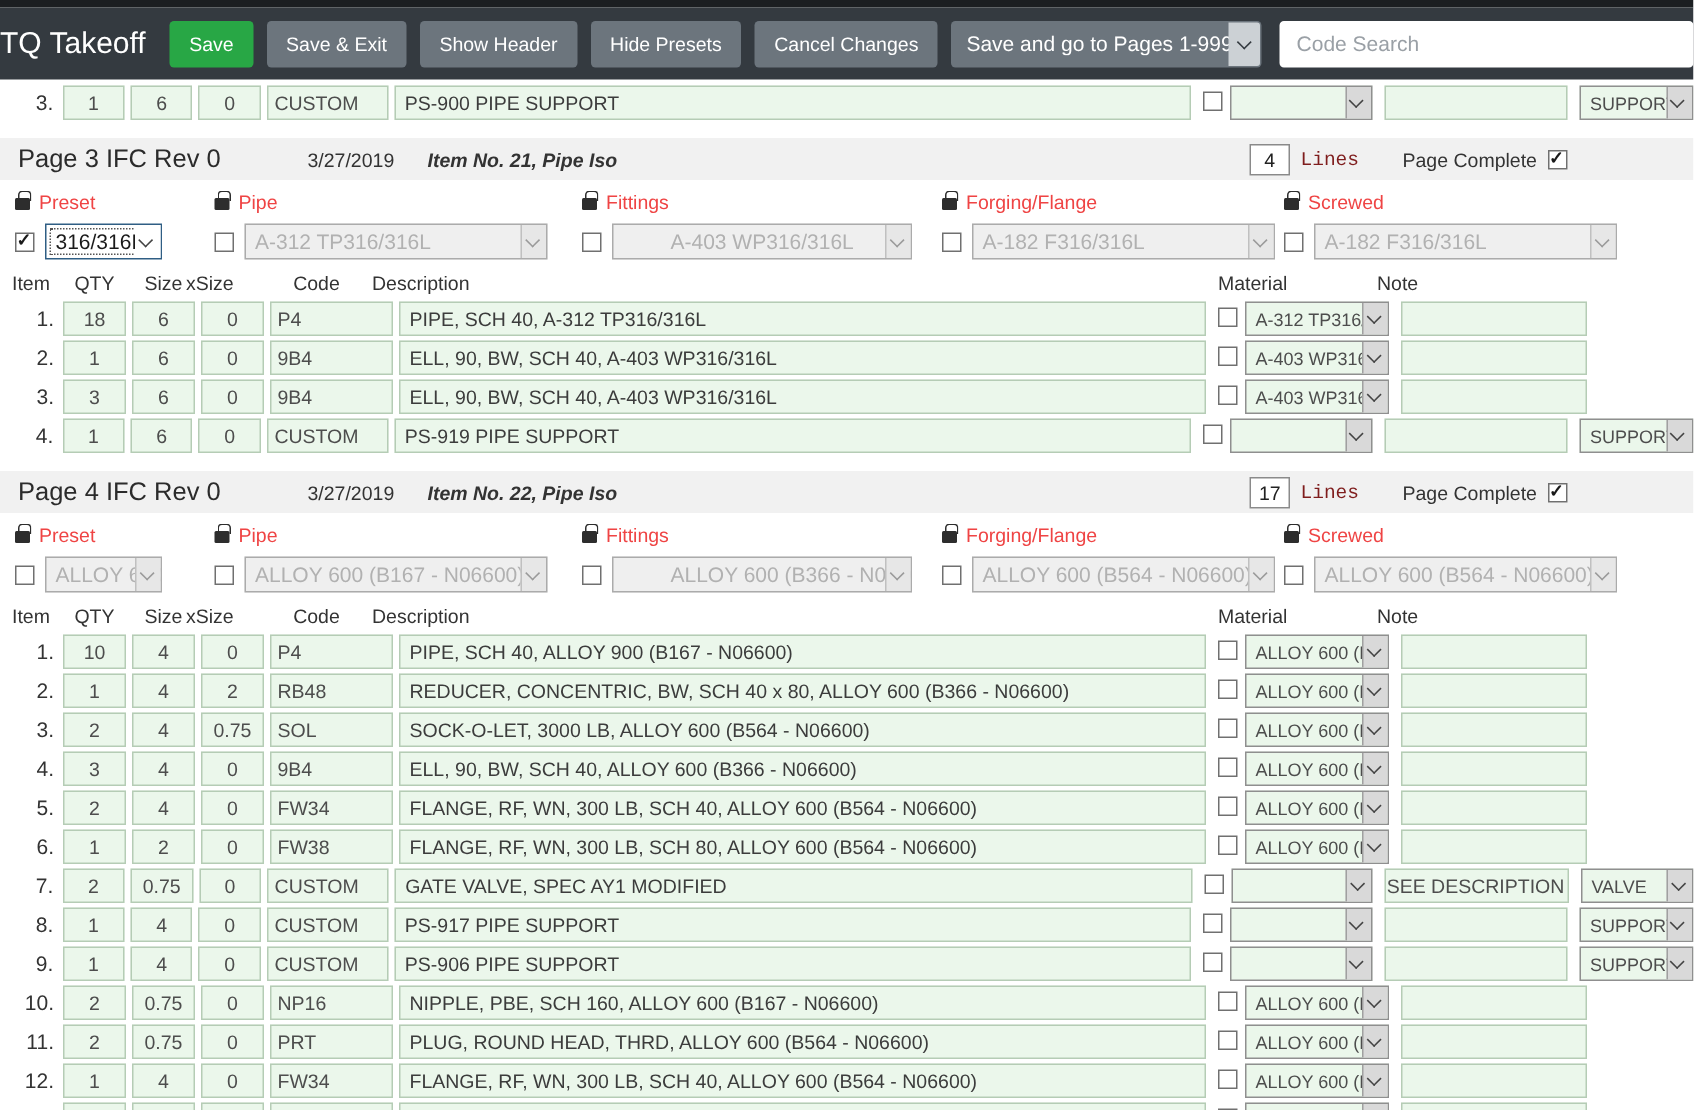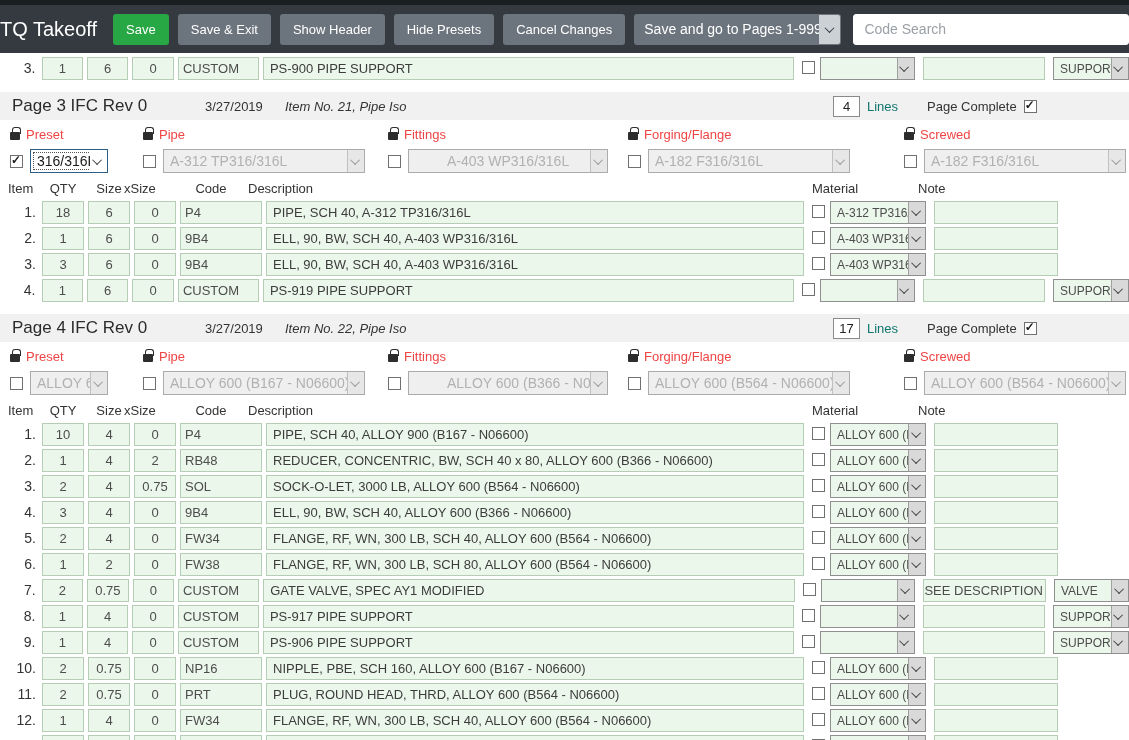--- a/index.html
+++ b/index.html
@@ -65,34 +65,34 @@
   .material { width:96px; margin-right:8px; height:23px; }
   .note   { width:124px; margin-right:8px; }
   .type   { width:76px; height:23px; }
   .type .sel-text { font-size:12px; }
 
   
   .section-header { margin-top:9px; height:28px; background:#f1f1f1; position:relative;
                     display:flex; align-items:center; }
   .pg-title { margin-left:12px; font-size:17px; color:#2b2b2b; white-space:nowrap; }
   .pg-date  { position:absolute; left:205px; font-size:13px; color:#333; }
-  .pg-itemno{ position:absolute; left:285px; font-size:13px; font-style:italic; color:#333; }
+  .pg-itemno{ position:absolute; left:285px; font-size:13px; font-style:italic; color:#333;font-weight:bold; }
   .pg-right { position:absolute; left:833px; display:flex; align-items:center; }
   .pg-lines { width:27px; height:21px; background:#fff; border:1px solid #8a8a8a; text-align:center;
               font-size:13px; color:#222; line-height:19px; }
-  .pg-lines-label { margin-left:7px; font-size:13px; color:#0f766e; }
+  .pg-lines-label { margin-left:7px; font-size:13px; color:#7f1d1d;font-family:Liberation Mono, monospace; }
   .pg-complete-label { margin-left:29px; margin-right:7px; font-size:13px; color:#333; }
 
   .presets { position:relative; height:46px; margin-top:7px; }
   .pgroup { position:absolute; top:0; }
   .pgroup.p0 { left:10px; }  .pgroup.p0 .sel { width:78px; }
   .pgroup.p1 { left:143px; } .pgroup.p1 .sel { width:202px; }
   .pgroup.p2 { left:388px; } .pgroup.p2 .sel { width:200px;padding-left:32px; }
   .pgroup.p3 { left:628px; } .pgroup.p3 .sel { width:202px; }
-  .pgroup.p4 { left:904px; } .pgroup.p4 .sel { width:202px; }
+  .pgroup.p4 { left:856px; } .pgroup.p4 .sel { width:202px; }
   .plabel { display:flex; align-items:flex-start; height:19px; font-size:13px; color:#ef4444; }
   .pctl { display:flex; align-items:center; margin-top:3px; }
   .pctl .cb { margin-right:7px; }
 
   .col-headers { position:relative; height:18px; margin-top:8px; font-size:13px; color:#333; }
   .colh { position:absolute; top:0; }
   .ch0 { left:8px; }
   .ch1 { left:42px; width:42px; text-align:center; }
   .ch2 { left:88px; width:42px; text-align:center; }
   .ch3 { left:124px; width:42px; text-align:left; }

